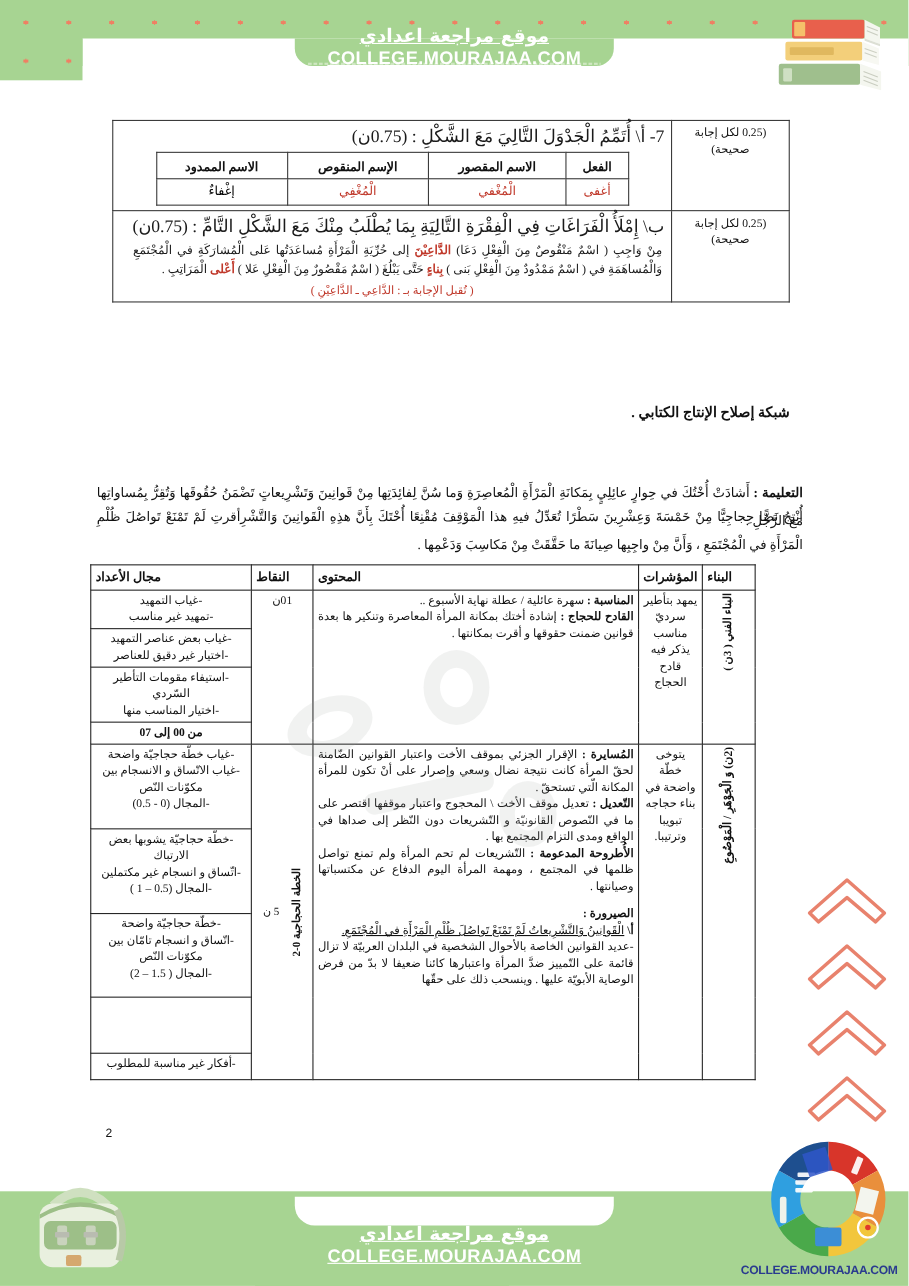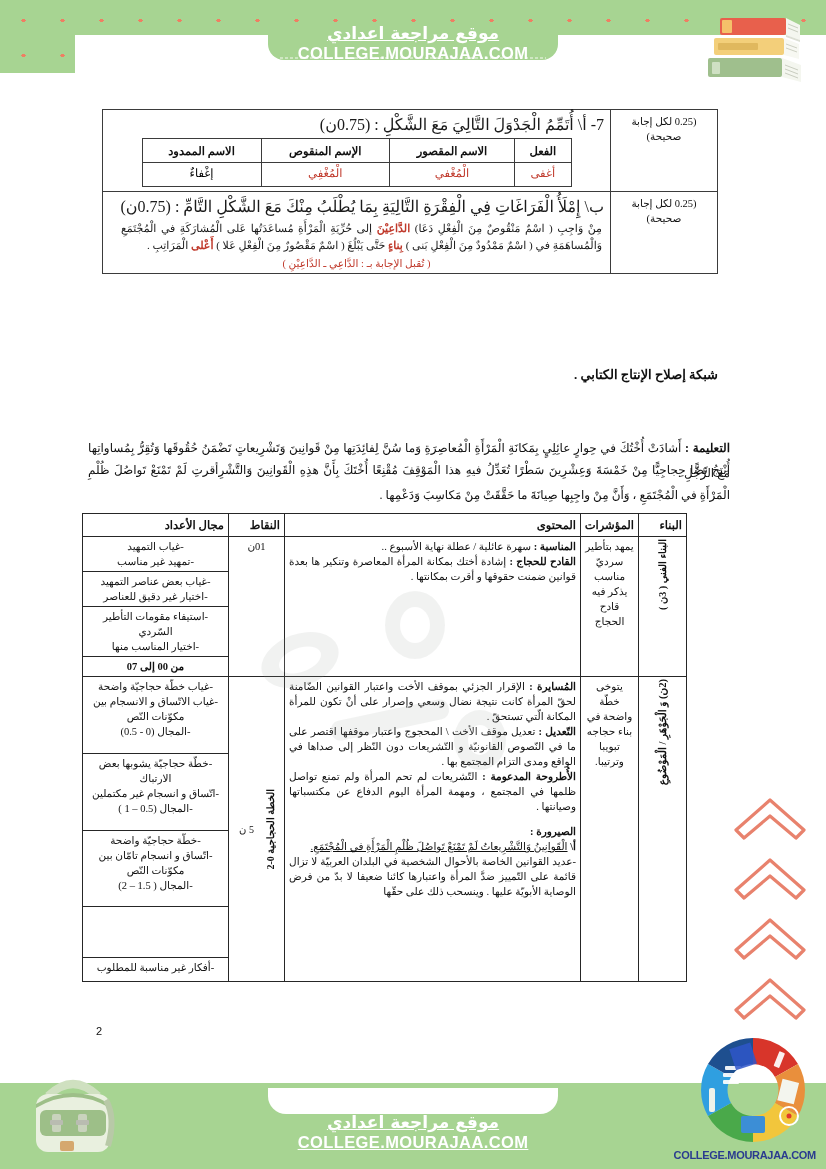--- a/index.html
+++ b/index.html
@@ -148,21 +148,21 @@
 
   
   .maintable{
     position:absolute;left:82px;top:453px;width:604px;
     border-collapse:collapse;table-layout:fixed;
   }
   .maintable th,.maintable td{
     border:1px solid #262626;padding:2px 4px;vertical-align:top;
     font-size:10.5px;color:#111;line-height:15px;
   }
-  .maintable th{text-align:right;font-weight:bold;font-size:11.5px;height:18px;vertical-align:middle;}
+  .maintable th{text-align:left;font-weight:bold;font-size:11.5px;height:18px;vertical-align:middle;}
   .col-bina{width:48px;}
   .col-mou{width:58px;}
   .col-moh{width:296px;}
   .col-niq{width:56px;}
   .col-maj{width:146px;}
 
   .vcell{
     text-align:center;vertical-align:middle;padding:0;
   }
   .vtext{

